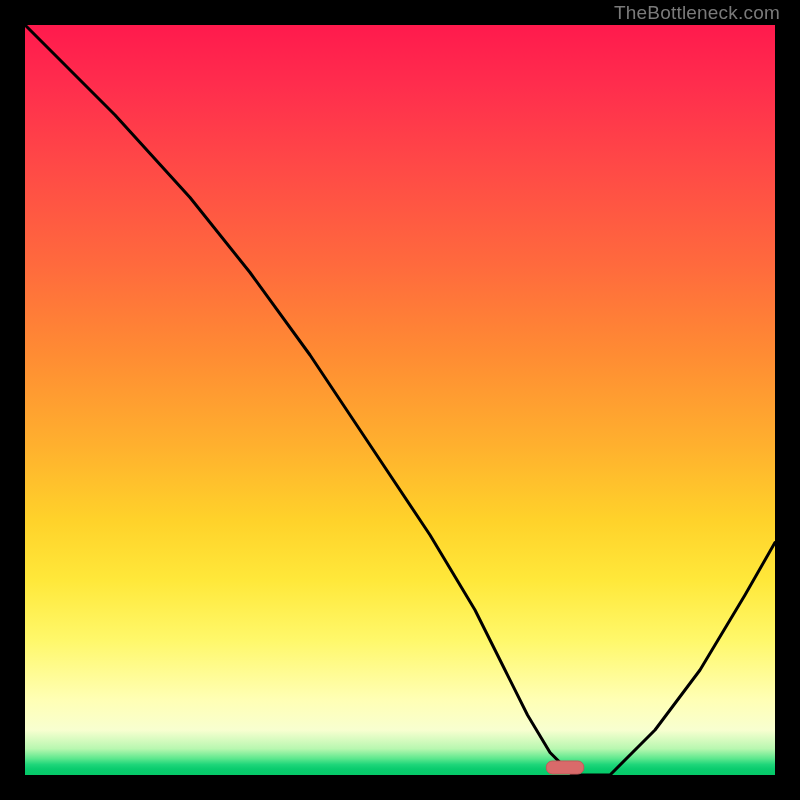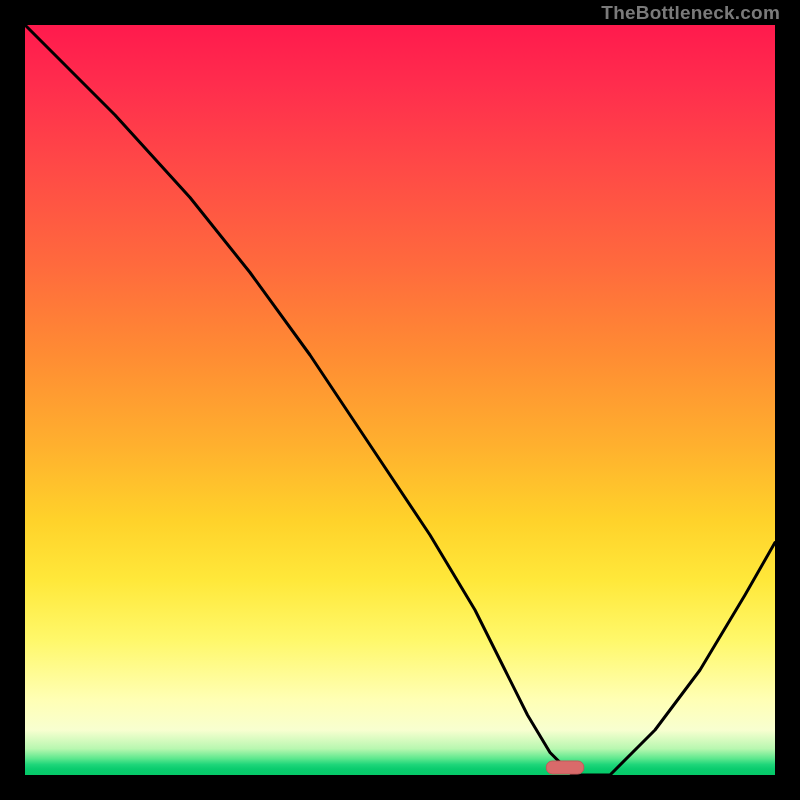--- a/index.html
+++ b/index.html
@@ -68,21 +68,20 @@
     stroke-width: 1;
   }
   .watermark {
     position: absolute;
     top: 2px;
     right: 20px;
     color: #7a7a7a;
     font-size: 19px;
     letter-spacing: 0.2px;
     user-select: none;
-    font-weight: bold;
   }
 </style>
 </head>
 <body>
 
 <div class="frame">
   <div class="watermark">TheBottleneck.com</div>
 
   <div class="plot">
     <div class="gradient"></div>

